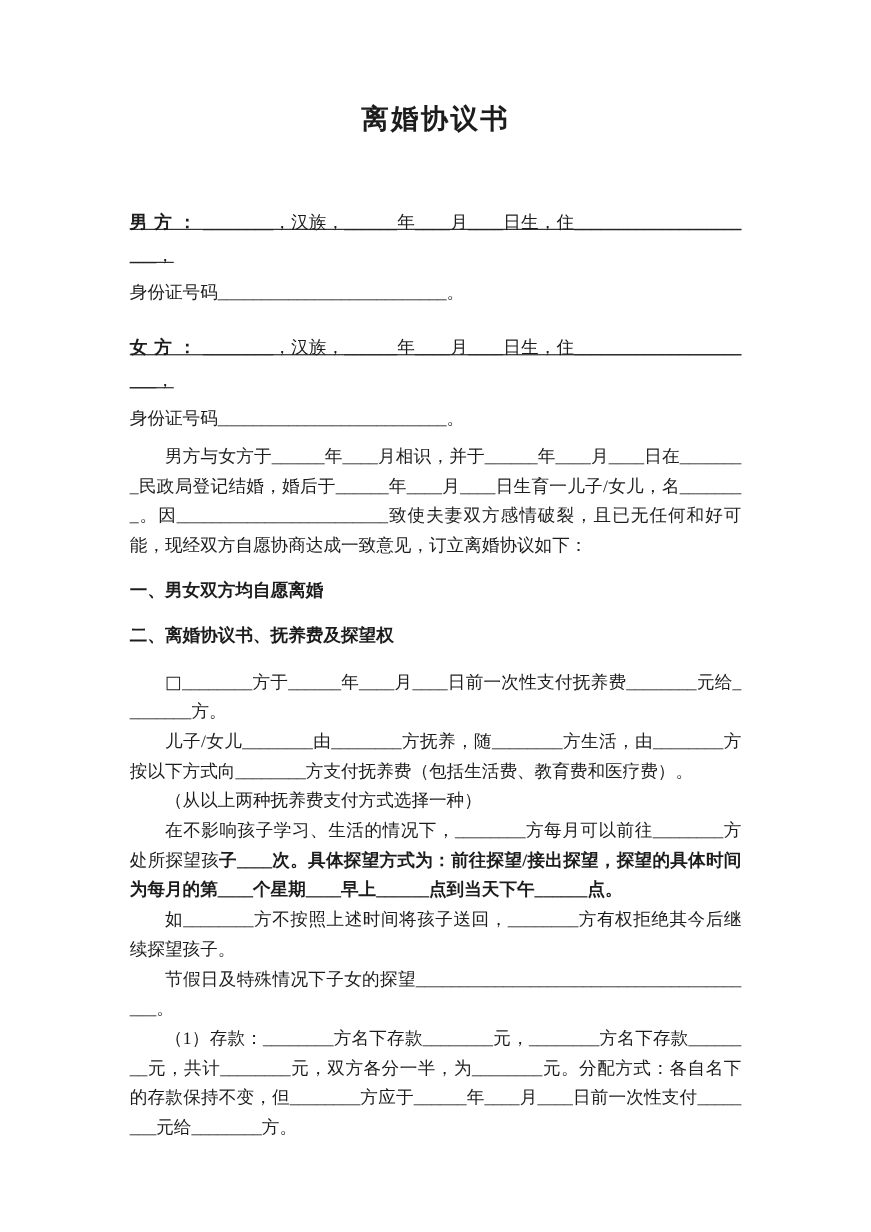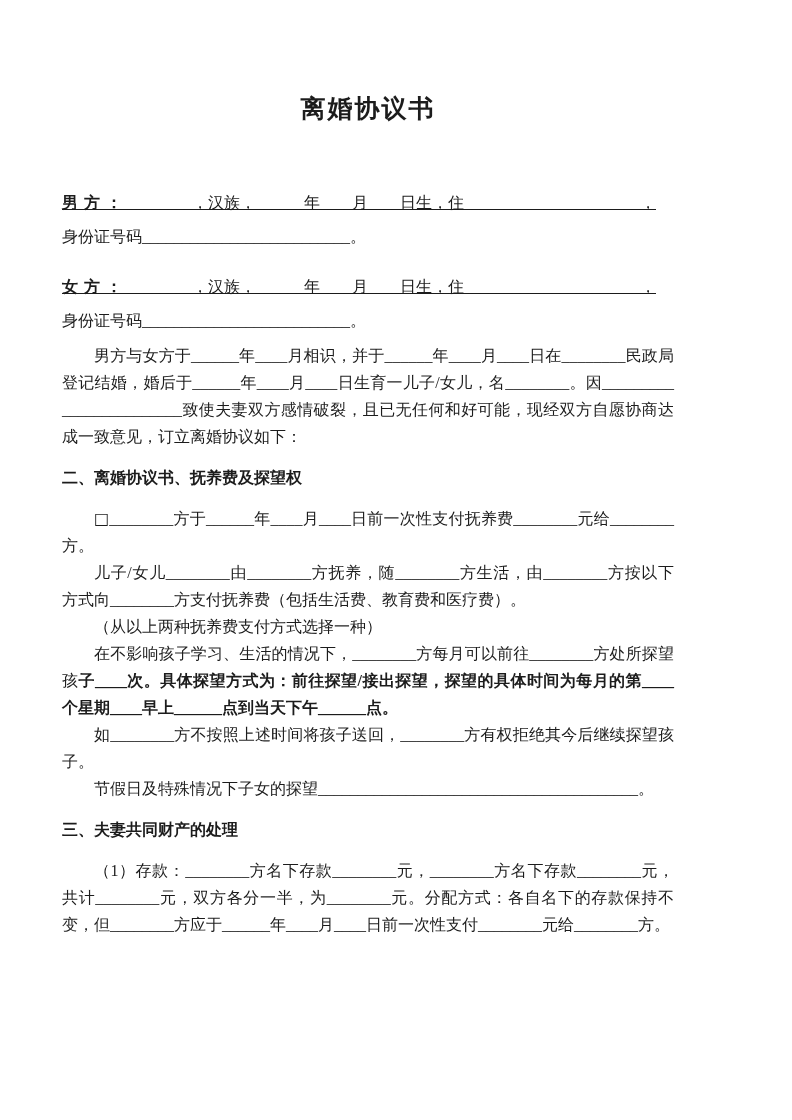--- a/index.html
+++ b/index.html
@@ -1,20 +1,20 @@
 <!DOCTYPE html>
 <html><head>
 <meta charset="utf-8">
 <style>
   html, body { margin: 0; padding: 0; background: #ffffff; }
   .page {
     width: 792px;
     height: 1120px;
     box-sizing: border-box;
-    padding: 92px 118px 40px 62px;
+    padding: 92px 118px 40px 118px;
     background: #ffffff;
     color: #1c1c1c;
     font-family: "Liberation Serif", "DejaVu Serif", serif;
     font-size: 16px;
     overflow: hidden;
   }
   .title {
     font-size: 25px;
     font-weight: bold;
     text-align: center;
@@ -52,33 +52,33 @@
   <h1 class="title">离婚协议书</h1>
 
   <p class="para party"><span class="b">男方：</span><span>________，汉族，______年____月____日生，住______________________，</span></p>
   <p class="para id-line gap-after">身份证号码__________________________。</p>
 
   <p class="para party"><span class="b">女方：</span><span>________，汉族，______年____月____日生，住______________________，</span></p>
   <p class="para id-line small-gap-after">身份证号码__________________________。</p>
 
   <p class="para indent">男方与女方于______年____月相识，并于______年____月____日在________民政局登记结婚，婚后于______年____月____日生育一儿子/女儿，名________。因________________________致使夫妻双方感情破裂，且已无任何和好可能，现经双方自愿协商达成一致意见，订立离婚协议如下：</p>
 
+  <h2 class="heading">一、男女双方均自愿离婚</h2>
 
   <h2 class="heading">二、离婚协议书、抚养费及探望权</h2>
 
   <p class="para indent"><span class="checkbox-glyph">□</span><span>________方于______年____月____日前一次性支付抚养费________元给________方。</span></p>
 
   <p class="para indent">儿子/女儿________由________方抚养，随________方生活，由________方按以下方式向________方支付抚养费（包括生活费、教育费和医疗费）。</p>
 
 
   <p class="para indent">（从以上两种抚养费支付方式选择一种）</p>
 
   <p class="para indent"><span>在不影响孩子学习、生活的情况下，________方每月可以前往________方处所探望孩</span><span class="b">子____次。具体探望方式为：前往探望/接出探望，探望的具体时间为每月的第____个星期____早上______点到当天下午______点。</span></p>
 
   <p class="para indent">如________方不按照上述时间将孩子送回，________方有权拒绝其今后继续探望孩子。</p>
 
   <p class="para indent">节假日及特殊情况下子女的探望________________________________________。</p>
 
-  <h2 class="heading">三、夫妻共同财产的处理</h2>
 
   <p class="para indent">（1）存款：________方名下存款________元，________方名下存款________元，共计________元，双方各分一半，为________元。分配方式：各自名下的存款保持不变，但________方应于______年____月____日前一次性支付________元给________方。</p>
 
 </div>
 
 </body></html>

